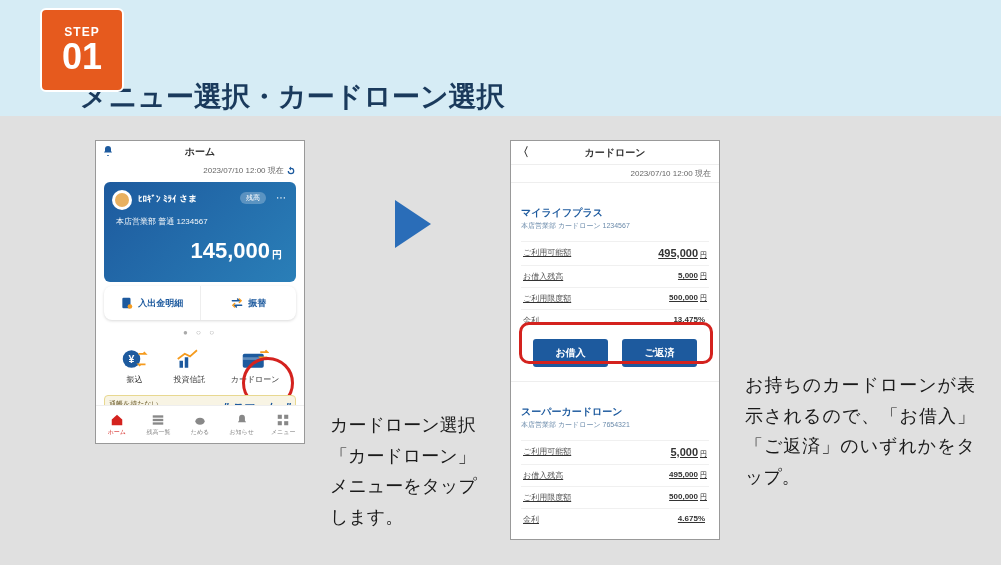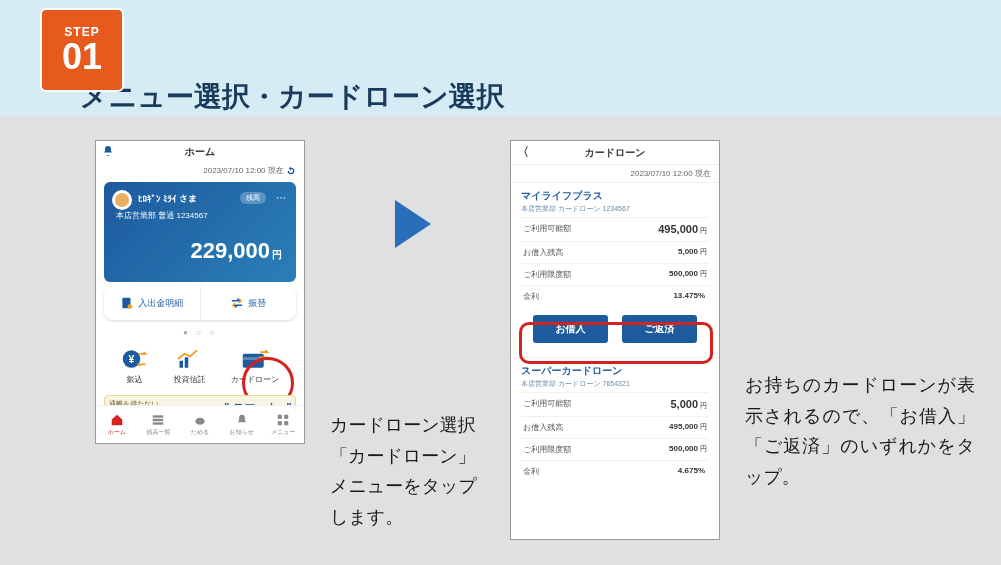--- a/index.html
+++ b/index.html
@@ -24,26 +24,26 @@
   .p1-bell { position: absolute; left: 6px; top: 4px; width: 12px; height: 12px; }
   .p1-time { text-align: right; padding: 2px 8px; font-size: 8px; color: #666; }
   .p1-time .refresh { display: inline-block; width: 10px; height: 10px; vertical-align: middle; }
 
   .p1-card { margin: 4px 8px; height: 100px; background: linear-gradient(135deg, #1d5a9e, #2a7fb8); border-radius: 6px; color: #fff; padding: 8px 10px; position: relative; }
   .p1-avatar { position: absolute; top: 8px; left: 8px; width: 20px; height: 20px; border-radius: 50%; background: #fff; display: flex; align-items: center; justify-content: center; }
   .p1-avatar-inner { width: 14px; height: 14px; border-radius: 50%; background: #e8b060; }
   .p1-name { position: absolute; top: 12px; left: 34px; font-size: 9px; font-weight: 600; }
   .p1-badge { position: absolute; top: 10px; right: 30px; font-size: 7px; background: rgba(255,255,255,0.25); padding: 1px 6px; border-radius: 8px; }
   .p1-more { position: absolute; top: 10px; right: 10px; font-size: 10px; }
-  .p1-account { position: absolute; top: 28px; left: 12px; font-size: 8px; opacity: 0.95; }
+  .p1-account { position: absolute; top: 34px; left: 12px; font-size: 8px; opacity: 0.95; }
   .p1-balance { position: absolute; top: 56px; right: 14px; font-size: 22px; font-weight: 700; }
   .p1-balance-unit { font-size: 10px; margin-left: 2px; }
 
   .p1-actions { margin: 0 8px; display: flex; background: #fff; border-radius: 8px; box-shadow: 0 1px 3px rgba(0,0,0,0.15); height: 34px; }
-  .p1-action { flex: 1; display: flex; align-items: center; justify-content: center; gap: 4px; font-size: 9px; font-weight: 400; color: #1d5a9e; }
+  .p1-action { flex: 1; display: flex; align-items: center; justify-content: center; gap: 4px; font-size: 9px; font-weight: 700; color: #1d5a9e; }
   .p1-action + .p1-action { border-left: 1px solid #eee; }
   .p1-action-ic { width: 14px; height: 14px; }
 
   .p1-dots { text-align: center; padding: 8px 0 6px; color: #aaa; font-size: 8px; letter-spacing: 3px; }
 
   .p1-icons { display: flex; justify-content: space-around; padding: 4px 12px 6px; }
   .p1-icon-item { display: flex; flex-direction: column; align-items: center; gap: 3px; font-size: 8px; color: #333; }
   .p1-icon-box { width: 28px; height: 24px; display: flex; align-items: center; justify-content: center; }
 
   .p1-highlight { position: absolute; border: 3px solid #d4221e; border-radius: 50%; width: 52px; height: 52px; pointer-events: none; }
@@ -60,24 +60,24 @@
   .p1-tabbar { position: absolute; bottom: 0; left: 0; right: 0; height: 38px; border-top: 1px solid #eee; display: flex; background: #fff; }
   .p1-tab { flex: 1; display: flex; flex-direction: column; align-items: center; justify-content: center; font-size: 6px; color: #888; gap: 1px; }
   .p1-tab.active { color: #d4221e; }
   .p1-tab-ic { width: 14px; height: 14px; }
 
   
   .p2-header { height: 24px; display: flex; align-items: center; justify-content: center; position: relative; font-size: 10px; font-weight: 600; border-bottom: 1px solid #eee; }
   .p2-back { position: absolute; left: 6px; font-size: 12px; color: #333; }
   .p2-time { text-align: right; padding: 3px 8px; font-size: 8px; color: #666; }
 
-  .p2-card { border-top: 1px solid #eee; padding: 6px 10px 0; }
+  .p2-card { border-top: 1px solid #eee; padding: 23px 10px 0; }
   .p2-card-title { font-size: 10px; font-weight: 700; color: #1d5a9e; }
   .p2-card-sub { font-size: 7px; color: #6a8aaa; margin-top: 1px; }
-  .p2-rows { margin-top: 3px; }
+  .p2-rows { margin-top: 10px; text-decoration: underline; }
   .p2-row { display: flex; justify-content: space-between; padding: 5px 2px; border-top: 1px solid #f0f0f0; font-size: 8px; }
   .p2-row .label { color: #555; }
   .p2-row .value { font-weight: 600; }
   .p2-row .value.big { font-size: 11px; }
   .p2-row .unit { font-size: 7px; margin-left: 2px; font-weight: 400; }
 
   .p2-buttons { display: flex; gap: 14px; padding: 8px 12px 10px; }
   .p2-btn { flex: 1; height: 28px; background: #1d5a9e; color: #fff; display: flex; align-items: center; justify-content: center; font-size: 10px; font-weight: 600; border-radius: 3px; }
 
   .p2-highlight { position: absolute; border: 3px solid #d4221e; border-radius: 10px; pointer-events: none; }
@@ -114,21 +114,21 @@
   </div>
   <div class="p1-card">
     <div class="p1-avatar">
         <div class="p1-avatar-inner"></div>
       </div>
     <div class="p1-name">ﾋﾛｷﾞﾝ ﾐﾗｲ さま</div>
     <div class="p1-badge">残高</div>
     <div class="p1-more">⋯</div>
     <div class="p1-account">本店営業部 普通 1234567</div>
     <div class="p1-balance">
-      <span>229,000</span><span class="p1-balance-unit">円</span>
+      <span>145,000</span><span class="p1-balance-unit">円</span>
     </div>
   </div>
   <div class="p1-actions">
     <div class="p1-action">
       <svg class="p1-action-ic" viewBox="0 0 24 24">
           <rect x="4" y="3" width="14" height="18" rx="2" fill="#1d5a9e"></rect>
           <circle cx="17" cy="18" r="4" fill="#f59b1e"></circle>
         </svg>
       <span>入出金明細</span>
     </div>

